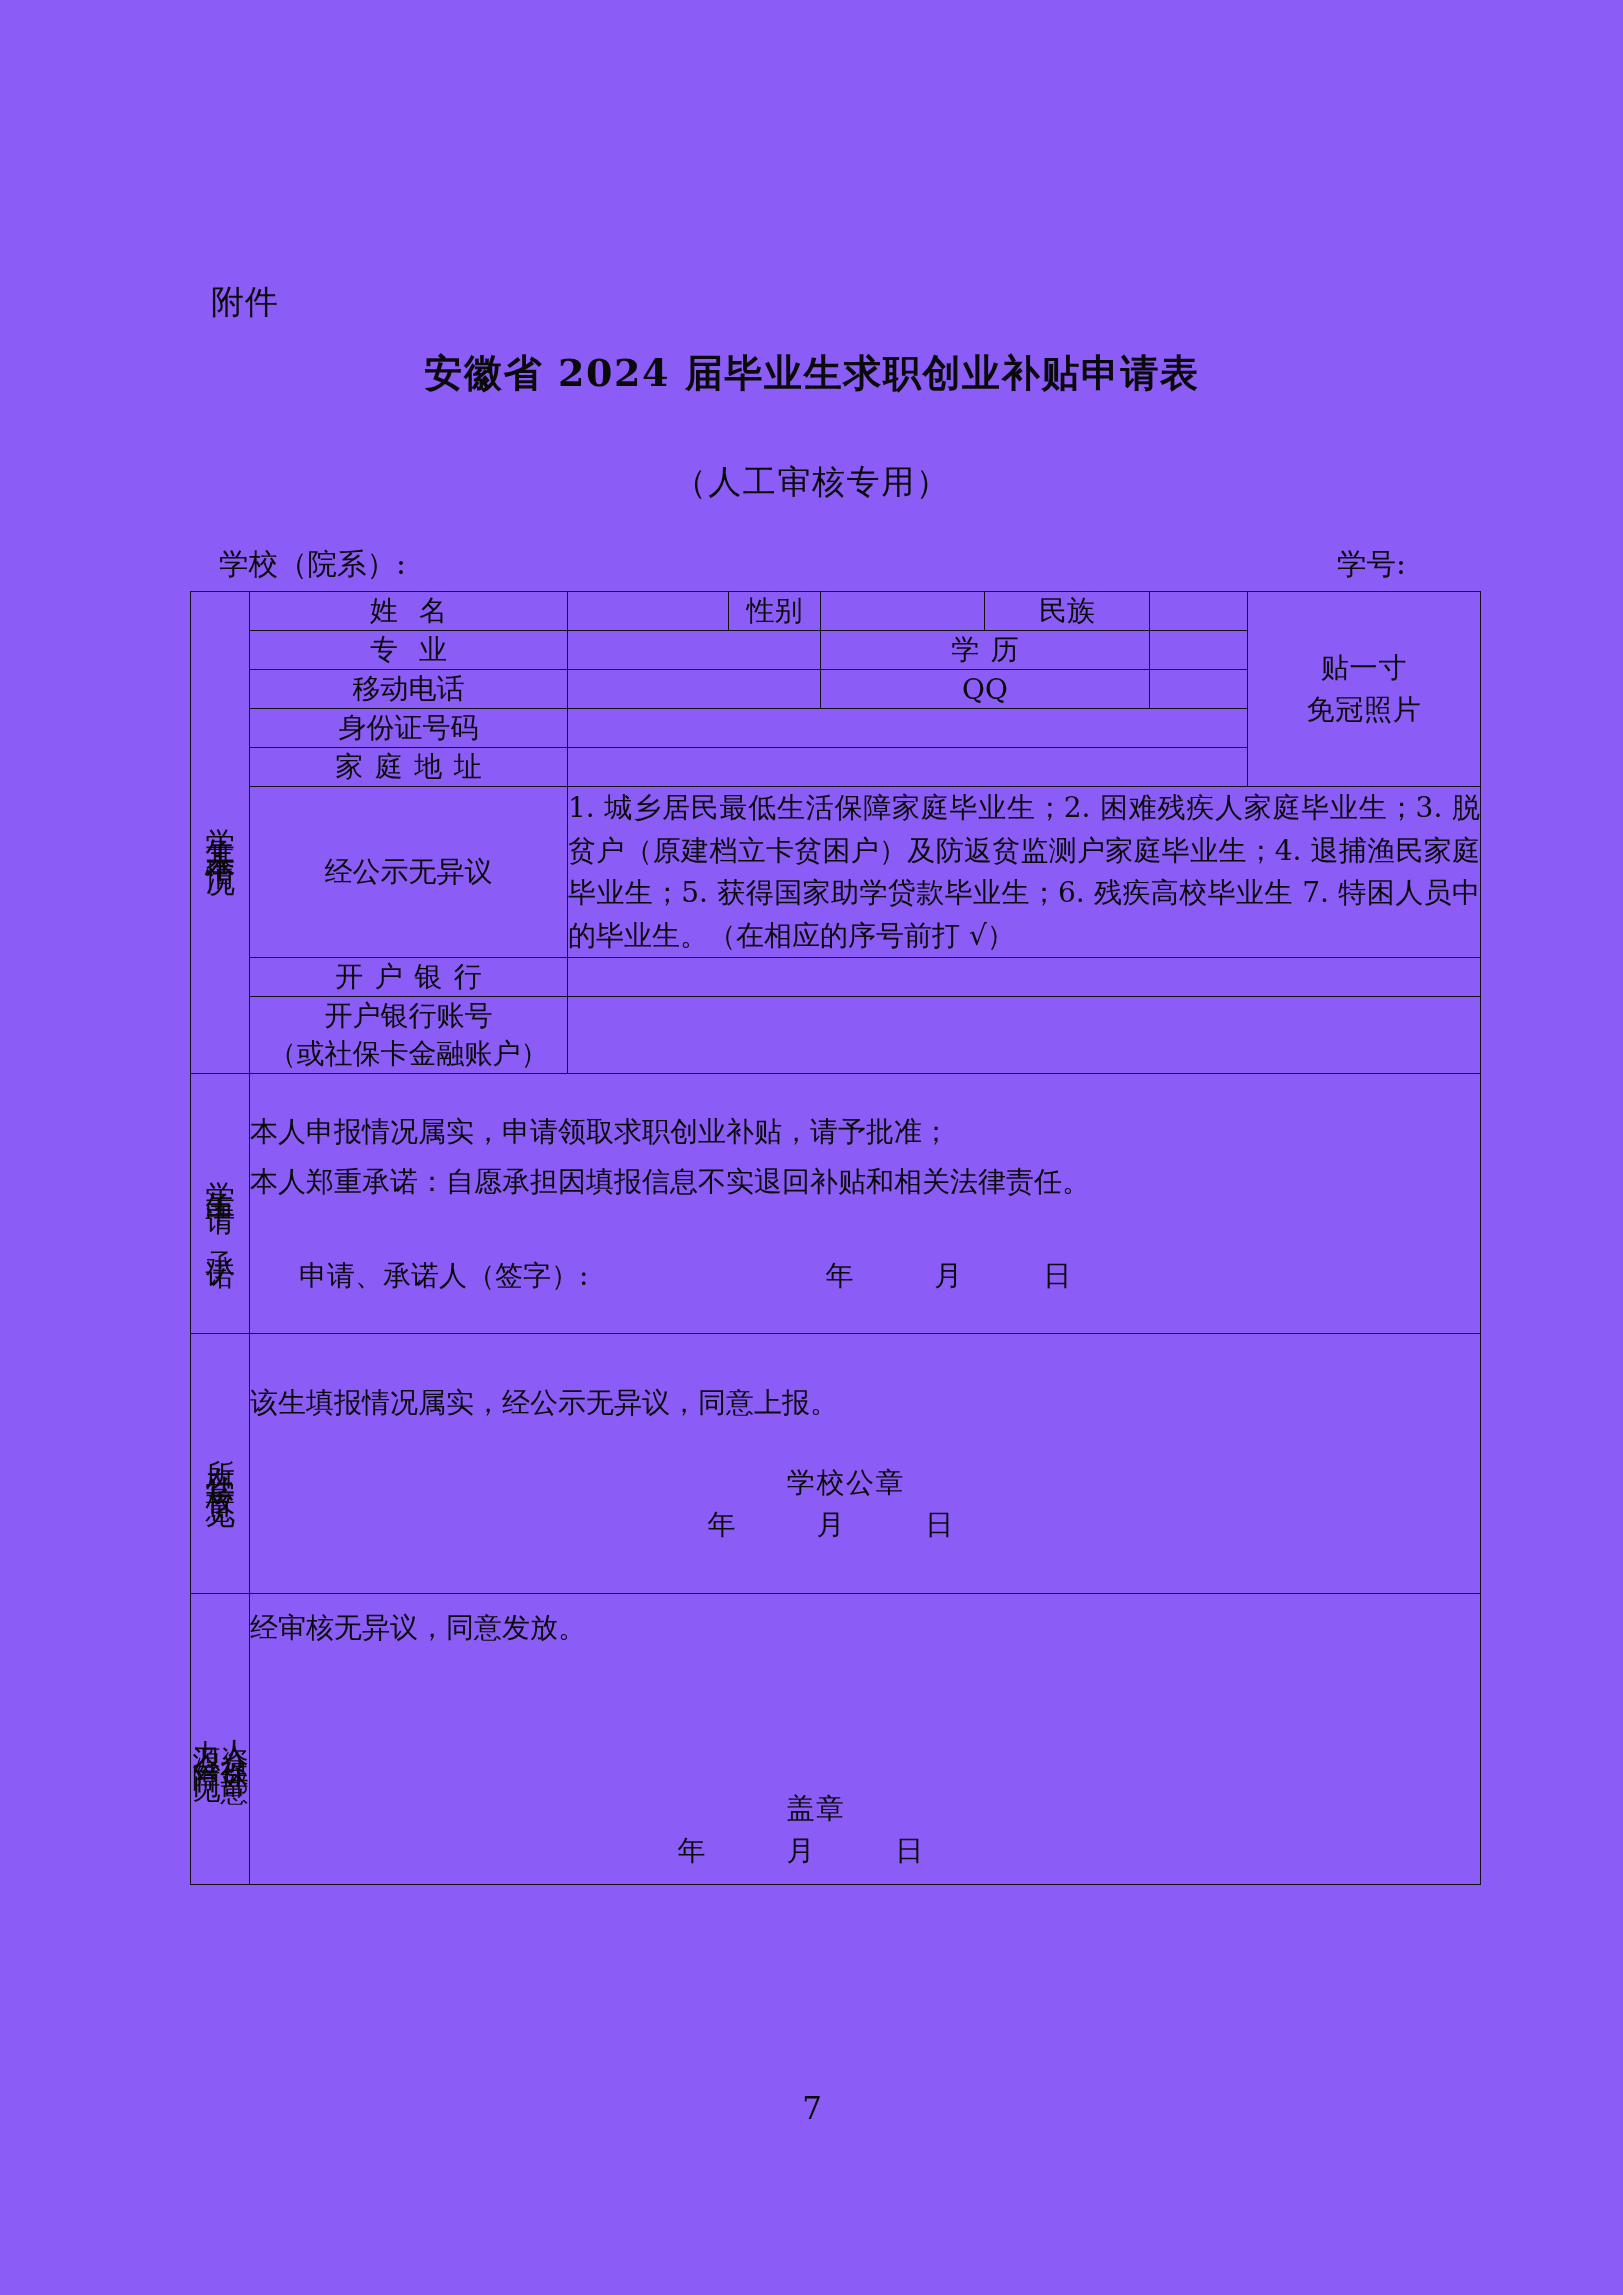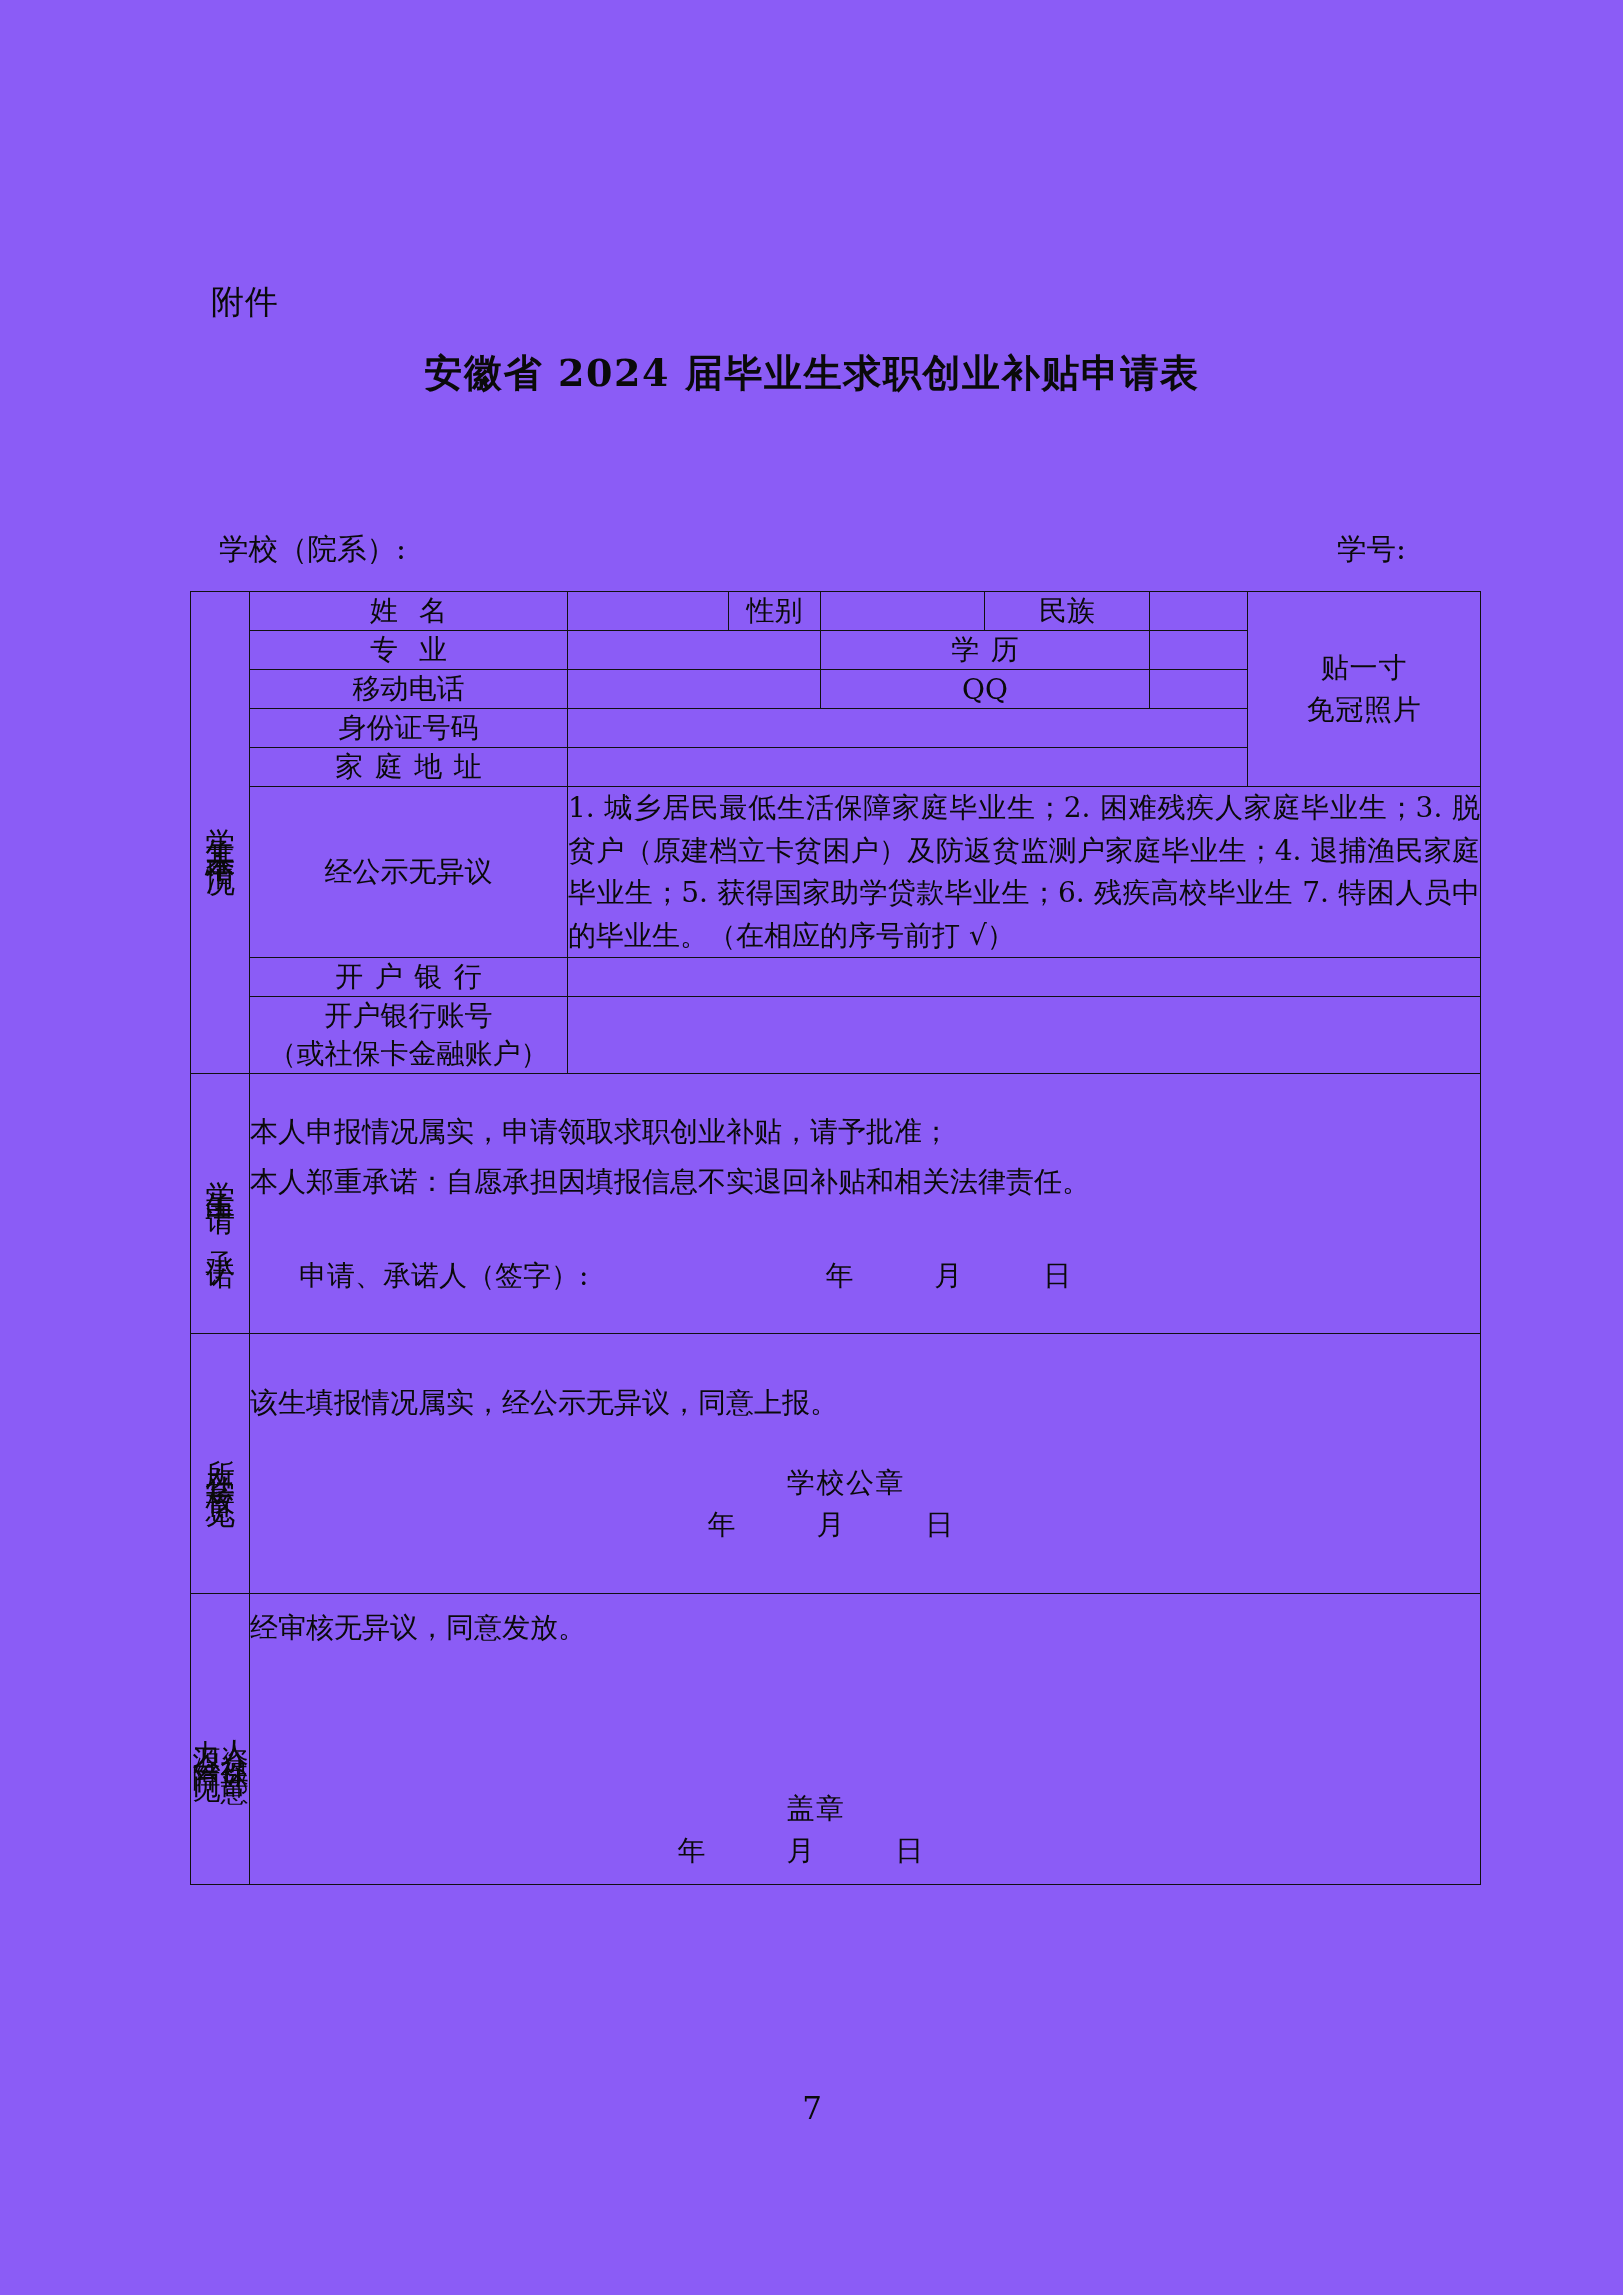--- a/index.html
+++ b/index.html
@@ -53,21 +53,21 @@
     width: 1624px;
     text-align: center;
     font-size: 33px;
     letter-spacing: 1.6px;
     font-family: "DejaVu Serif", "Liberation Serif", serif;
   }
 
   .hdr-row {
     position: absolute;
     left: 219px;
-    top: 530px;
+    top: 545px;
     width: 1261px;
     height: 38px;
     font-size: 29.5px;
   }
   .hdr-left {
     position: absolute;
     left: 0; top: 0;
   }
   .hdr-right {
     position: absolute;
@@ -199,20 +199,21 @@
 </style>
 </head>
 <body>
 
 <div class="page">
 
   <div class="attach-label">附件</div>
 
   <div class="doc-title">安徽省 2024 届毕业生求职创业补贴申请表</div>
 
+  <div class="doc-subtitle">（人工审核专用）</div>
 
   <div class="hdr-row">
     <span class="hdr-left">学校（院系）:</span>
     <span class="hdr-right">学号:</span>
   </div>
 
   <table class="form-table">
     <colgroup>
       <col style="width:59px">
       <col style="width:318px">

